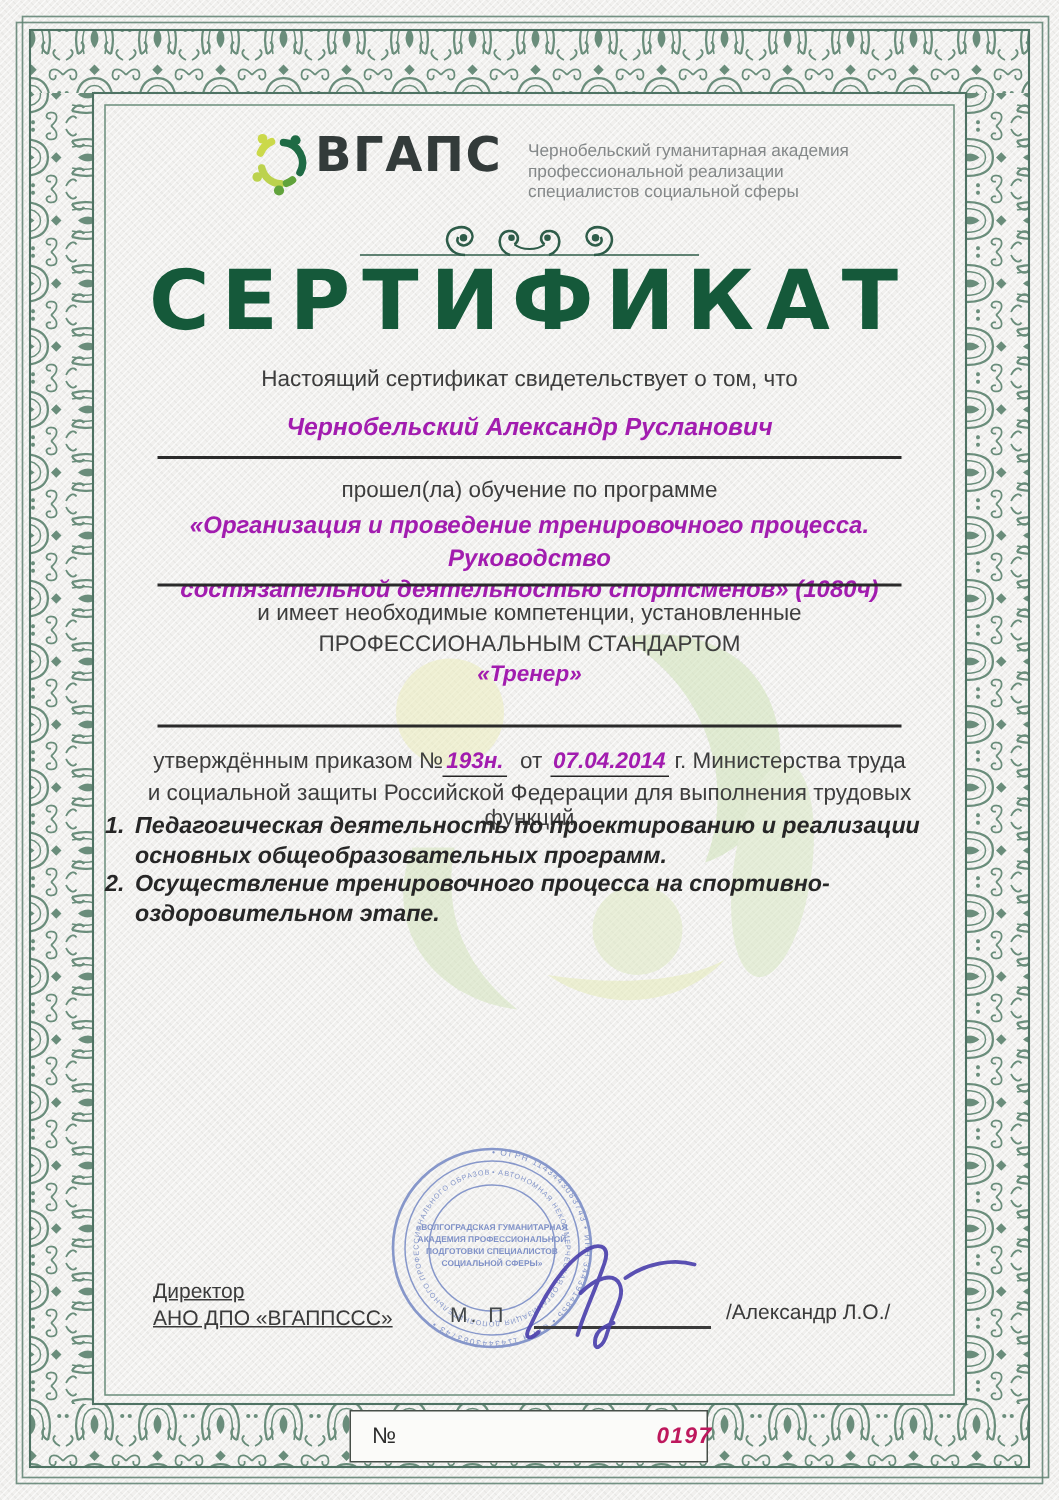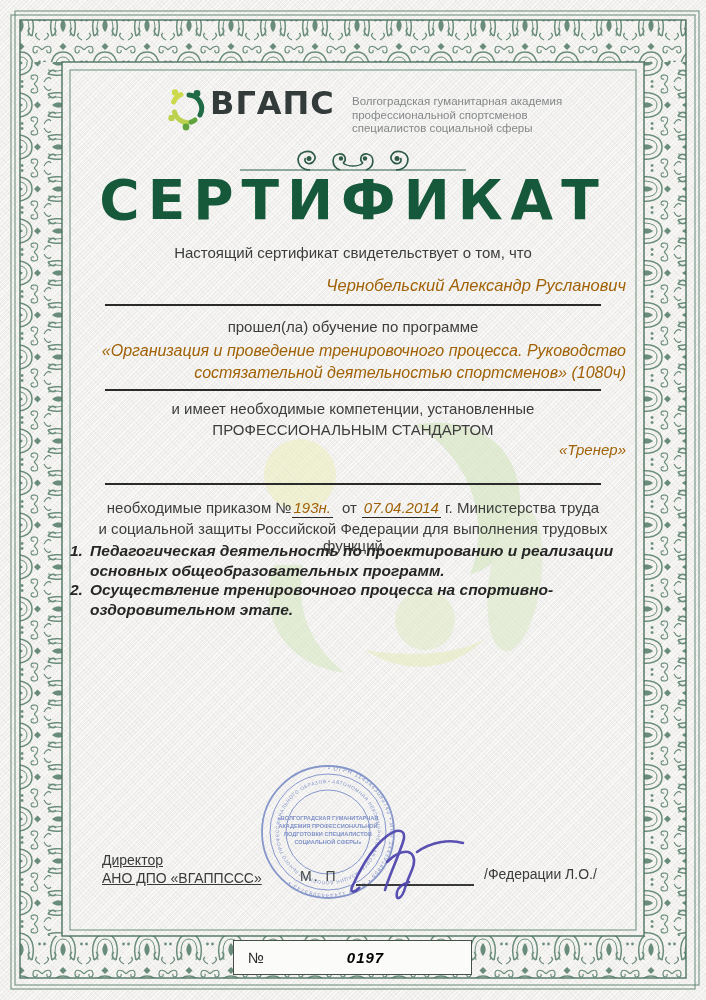--- a/index.html
+++ b/index.html
@@ -17,41 +17,41 @@
   
   .logo-word{left:210px;top:84px;font-family:"DejaVu Sans","Liberation Sans",sans-serif;
     font-size:32px;font-weight:bold;color:#333b3a;letter-spacing:1px;}
   .tagline{left:352px;top:95px;font-size:11.5px;line-height:13.5px;color:#848889;}
   
   .cert-title{left:0;top:168px;width:706px;text-align:center;
     font-family:"DejaVu Sans","Liberation Sans",sans-serif;
     font-size:55px;font-weight:bold;letter-spacing:8px;color:#15593a;}
   
   .line{left:80px;width:546px;text-align:center;color:#3d3d3d;font-size:15px;}
-  .emph{font-style:italic;font-weight:normal;color:#a16207;text-align:right;}
+  .emph{font-style:italic;font-weight:bold;color:#a21caf;}
   .rule{left:105px;width:496px;height:2px;background:#2a2a2a;}
   .program{font-size:16px;line-height:21.5px;}
   .order-seg{display:inline-block;}
   .order-ul{border-bottom:1.5px solid #262626;padding:0 2px 1px 2px;}
   .functions{left:70px;top:541px;width:572px;color:#262626;
     font-size:15.5px;font-style:italic;font-weight:bold;line-height:19.5px;}
   .fn-item{display:flex;}
   .fn-num{width:20px;flex:0 0 20px;}
   .fn-text{flex:1;}
   
   .director{left:102px;top:852px;font-size:14px;line-height:17.5px;color:#3a3a3a;text-decoration:underline;}
   .mp{left:300px;top:868px;font-size:14px;color:#44484a;letter-spacing:2px;}
   .sig-line{left:356px;top:884px;width:118px;height:2px;background:#3a3a3a;}
   .sign-name{left:484px;top:866px;font-size:14px;color:#3a3a3a;}
   
   .serial-box{left:233px;top:940px;width:239px;height:35px;background:#fbfbf9;
     border:1.5px solid #474f49;box-sizing:border-box;}
   .serial-label{left:14px;top:8px;font-size:15px;color:#2c2c2c;}
-  .serial-number{left:12px;top:8px;width:239px;text-align:center;
-    font-size:15px;font-style:italic;font-weight:bold;letter-spacing:1px;color:#000000;}
+  .serial-number{left:2px;top:8px;width:239px;text-align:right;
+    font-size:15px;font-style:italic;font-weight:bold;letter-spacing:1px;color:#be185d;}
 </style>
 </head>
 <body>
 
 <div class="certificate">
 
   <svg class="abs" style="left:0;top:0" width="706" height="1000" viewBox="0 0 706 1000" aria-hidden="true">
     <defs>
       <g id="orn-motif" stroke="#6a8d7b" fill="none" stroke-width="1.5">
         <path d="M10 36 C 7 24, 9 10, 21 10 C 33 10, 35 24, 32 36"></path>
@@ -105,22 +105,22 @@
       <path d="M 8.6 17 A 13.5 13.5 0 0 1 16 9.5" stroke="#cbd94a" stroke-width="5"></path>
       <circle cx="10" cy="7.5" r="3.2" fill="#cbd94a"></circle>
       <path d="M 9.5 27 A 13.5 13.5 0 0 0 22 37.5" stroke="#bcd24e" stroke-width="5"></path>
       <circle cx="6.5" cy="33" r="3.2" fill="#bcd24e"></circle>
       <path d="M 30 35 A 13.5 13.5 0 0 1 26 37.2" stroke="#61a33c" stroke-width="5"></path>
       <circle cx="21" cy="42" r="3.4" fill="#61a33c"></circle>
     </g>
   </svg>
   <div class="abs logo-word">ВГАПС</div>
   <div class="abs tagline">
-    <div>Волгоградская гуманитарная академия</div>
-    <div>профессиональной спортсменов</div>
+    <div>Чернобельский гуманитарная академия</div>
+    <div>профессиональной реализации</div>
     <div>специалистов социальной сферы</div>
   </div>
 
   <svg class="abs" style="left:238px;top:144px" width="230" height="34" viewBox="0 0 230 34" aria-hidden="true">
     <g stroke="#2e5c49" fill="none" stroke-width="1.7">
       <line x1="2" y1="26" x2="228" y2="26" stroke-width="1"></line>
       <path d="M72 26 C 59 26, 56 11, 66 8 C 75 5.5, 80 13, 75 18 C 71 21.5, 65 18.5, 67.5 14"></path>
       <circle cx="71" cy="14.5" r="2.5" fill="#2e5c49" stroke="none"></circle>
       <path d="M158 26 C 171 26, 174 11, 164 8 C 155 5.5, 150 13, 155 18 C 159 21.5, 165 18.5, 162.5 14"></path>
       <circle cx="159" cy="14.5" r="2.5" fill="#2e5c49" stroke="none"></circle>
@@ -142,21 +142,21 @@
     <div>«Организация и проведение тренировочного процесса. Руководство</div>
     <div>состязательной деятельностью спортсменов» (1080ч)</div>
   </div>
   <div class="abs rule" style="top:389px"></div>
   <div class="abs line" style="top:421px">ПРОФЕССИОНАЛЬНЫМ СТАНДАРТОМ</div>
   <div class="abs line" style="top:400px">и имеет необходимые компетенции, установленные</div>
   <div class="abs line emph" style="top:441px">«Тренер»</div>
   <div class="abs rule" style="top:483px"></div>
 
   <div class="abs line" style="top:499px">
-    <span class="order-seg">необходимые приказом №</span><span class="order-seg emph order-ul">193н.</span><span class="order-seg" style="margin-left:9px">от</span><span class="order-seg emph order-ul" style="margin-left:5px">07.04.2014</span><span class="order-seg" style="margin-left:4px">г. Министерства труда</span>
+    <span class="order-seg">утверждённым приказом №</span><span class="order-seg emph order-ul">193н.</span><span class="order-seg" style="margin-left:9px">от</span><span class="order-seg emph order-ul" style="margin-left:5px">07.04.2014</span><span class="order-seg" style="margin-left:4px">г. Министерства труда</span>
   </div>
   <div class="abs line" style="top:520px">и социальной защиты Российской Федерации для выполнения трудовых функций</div>
 
   <div class="abs functions">
     <div class="fn-item">
       <div class="fn-num">1.</div>
       <div class="fn-text">Педагогическая деятельность по проектированию и реализации основных общеобразовательных программ.</div>
     </div>
     <div class="fn-item">
       <div class="fn-num">2.</div>
@@ -198,20 +198,20 @@
   <div class="abs mp">М. П</div>
 
   <div class="abs sig-line"></div>
   <svg class="abs" style="left:345px;top:812px" width="150" height="92" viewBox="0 0 150 92" aria-hidden="true">
     <g fill="none" stroke="#4c42ad" stroke-width="2.6" stroke-linecap="round" opacity="0.92">
       <path d="M 14 76 C 8 82, 4 80, 8 73 C 14 60, 26 36, 42 24 C 54 15, 62 18, 58 30 C 52 48, 44 64, 40 78"></path>
       <path d="M 42 50 C 52 40, 64 36, 68 44 C 72 52, 64 62, 60 76 C 57 87, 50 90, 52 80 C 53 75, 58 72, 64 70"></path>
       <path d="M 72 40 C 86 30, 104 27, 118 31"></path>
     </g>
   </svg>
-  <div class="abs sign-name">/Федерации Л.О./</div>
+  <div class="abs sign-name">/Александр Л.О./</div>
 
   <div class="abs serial-box">
     <span class="abs serial-label">№</span>
     <span class="abs serial-number">0197</span>
   </div>
 
 </div>
 
 </body></html>

